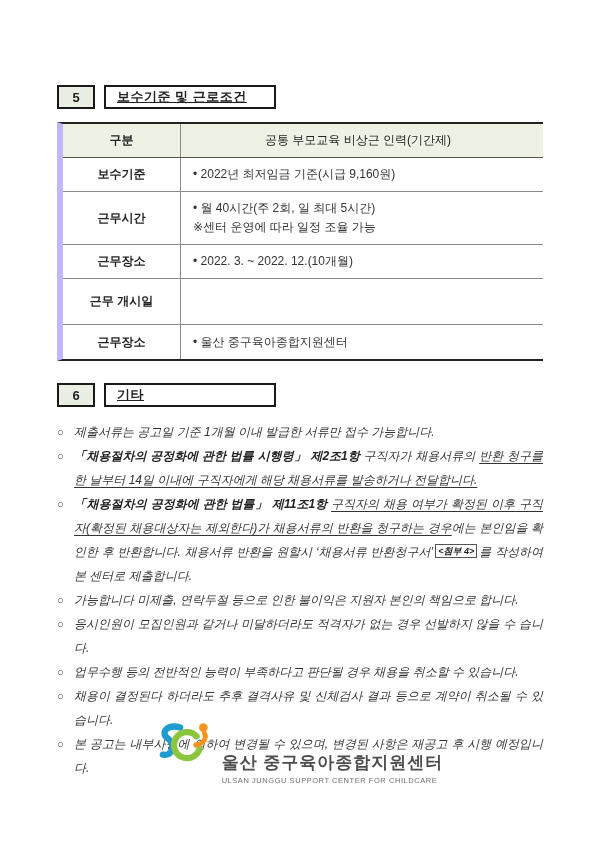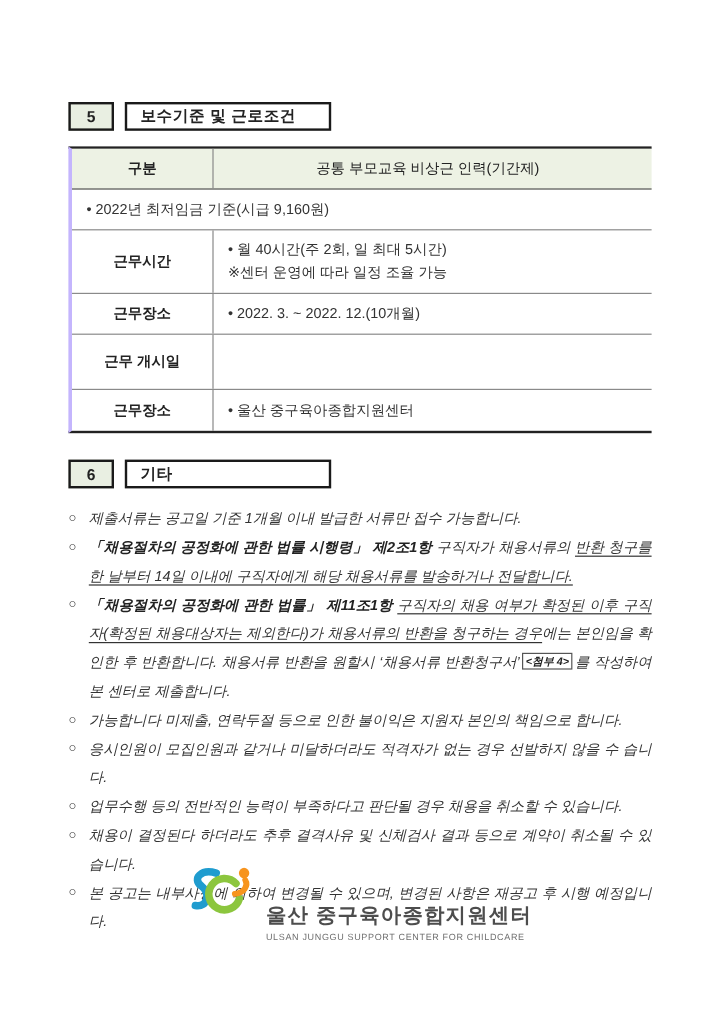--- a/index.html
+++ b/index.html
@@ -27,29 +27,30 @@
     font-size: 13px; font-weight: bold; color: #222;
   }
   .section-title {
     width: 172px; height: 24px;
     border: 2px solid #1a1a1a;
     background: #ffffff;
     display: flex; align-items: center;
     padding-left: 11px;
     font-size: 13px; font-weight: bold; color: #222;
     letter-spacing: 0.5px;
+    text-decoration: underline;
   }
 
   
   .info-table {
     margin-top: 13px;
     width: 486px;
     border-top: 2px solid #222;
     border-bottom: 2px solid #222;
-    border-left: 3px solid #c4b5fd;
+    border-left: 6px solid #c4b5fd;
   }
   .t-row { display: flex; border-bottom: 1px solid #8a8a8a; }
   .t-row:last-child { border-bottom: none; }
   .t-row.t-header { background: #edf2e4; border-bottom: 1px solid #555; }
   .t-label {
     width: 118px; flex: 0 0 118px;
     border-right: 1px solid #8a8a8a;
     display: flex; align-items: center; justify-content: center;
     font-weight: bold; font-size: 12px; color: #222;
     text-align: center;
@@ -125,20 +126,21 @@
     <div class="section-num">5</div>
     <div class="section-title">보수기준 및 근로조건</div>
   </div>
 
   <div class="info-table">
     <div class="t-row t-header row-h34">
       <div class="t-label">구분</div>
       <div class="t-value">공통 부모교육 비상근 인력(기간제)</div>
     </div>
     <div class="t-row row-h34">
+      <div class="t-label">보수기준</div>
       <div class="t-value">• 2022년 최저임금 기준(시급 9,160원)</div>
     </div>
     <div class="t-row row-h46">
       <div class="t-label">근무시간</div>
       <div class="t-value">• 월 40시간(주 2회, 일 최대 5시간)<br>※센터 운영에 따라 일정 조율 가능</div>
     </div>
     <div class="t-row row-h34">
       <div class="t-label">근무장소</div>
       <div class="t-value">• 2022. 3. ~ 2022. 12.(10개월)</div>
     </div>

